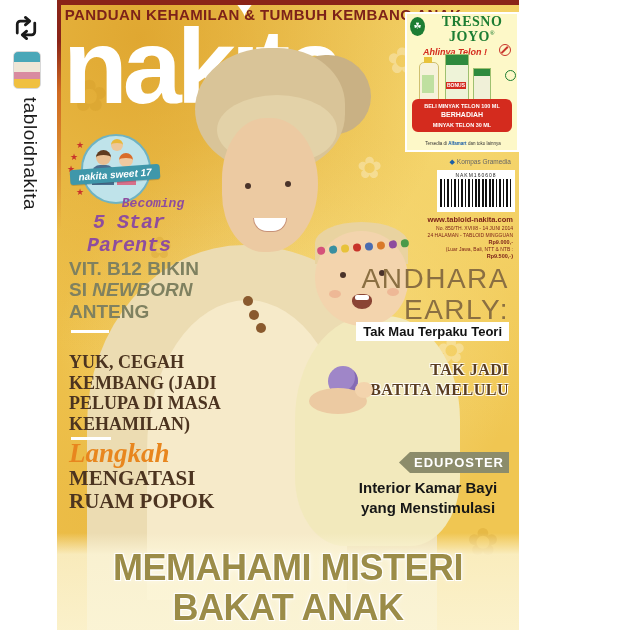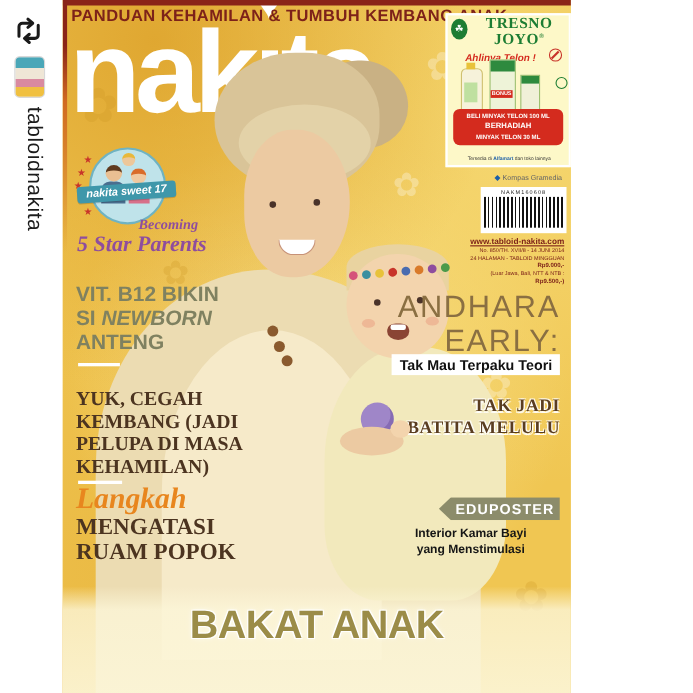--- a/index.html
+++ b/index.html
@@ -110,42 +110,42 @@
   #ad-avail b{color:#1a5ea8;}
 
   
   #kompas{right:8px;top:158px;font-size:6.5px;color:#666;z-index:4;}
   #kompas .dia{color:#1a5ea8;font-size:7px;}
   #barcode{right:4px;top:170px;width:78px;height:42px;background:#fff;z-index:4;padding:2px 3px;box-sizing:border-box;}
   #barcode .num{font-size:5px;text-align:center;color:#222;letter-spacing:1px;}
   #barcode .bars{margin-top:1px;height:28px;
       background:repeating-linear-gradient(90deg,#111 0 1.5px,#fff 1.5px 3.5px);}
   #pubinfo{right:6px;top:215px;width:130px;text-align:right;color:#7d2219;z-index:4;line-height:1.35;}
-  #pub-site{font-size:7.5px;font-weight:bold;text-decoration:underline;}
+  #pub-site{font-size:7.5px;font-weight:bold;}
   .pub-tiny{font-size:5px;}
   .pub-price{font-size:5.5px;font-weight:bold;}
 
   
   #badge{left:21px;top:134px;width:92px;height:100px;z-index:4;}
   #badge-circle{position:absolute;left:3px;top:0;width:66px;height:66px;border-radius:50%;
       background:#bfe3ea;border:2px solid #6fb3c2;overflow:hidden;}
   .head{position:absolute;border-radius:50%;}
   #kid-head{left:28px;top:3px;width:12px;height:12px;background:#edc79a;border-top:4px solid #e8b83c;box-sizing:border-box;}
   #dad-head{left:13px;top:14px;width:15px;height:15px;background:#e9bf92;border-top:5px solid #5f3a1e;box-sizing:border-box;}
   #mom-head{left:36px;top:17px;width:14px;height:14px;background:#f0c9a0;border-top:5px solid #d96c2a;box-sizing:border-box;}
   #dad-body{position:absolute;left:9px;top:29px;width:22px;height:20px;border-radius:8px 8px 0 0;background:#4a6e8f;}
   #mom-body{position:absolute;left:34px;top:31px;width:19px;height:18px;border-radius:8px 8px 0 0;background:#d7708a;}
   #badge-ribbon{position:absolute;left:-8px;top:33px;width:90px;height:15px;background:#3f97aa;
       border-radius:3px;transform:rotate(-4deg);color:#fff;font-style:italic;font-weight:bold;
       font-size:10px;text-align:center;line-height:15px;box-shadow:0 1px 0 rgba(0,0,0,.15);}
   .star{position:absolute;color:#c8342a;font-size:9px;}
   #st1{left:-2px;top:6px;} #st2{left:-8px;top:18px;} #st3{left:-11px;top:30px;}
   #st4{left:-8px;top:42px;} #st5{left:-2px;top:53px;}
   .badge-script{position:absolute;width:130px;text-align:center;color:#8e4d9e;font-weight:bold;
-      font-style:italic;font-family:Liberation Serif, serif;}
+      font-style:italic;font-family:Liberation Mono, monospace;}
   #bscript1{left:10px;top:62px;font-size:13px;}
   #bscript2{left:-14px;top:77px;font-size:20px;}
 
   
   #art-vitb12{left:12px;top:258px;width:160px;font-size:19px;font-weight:bold;color:#7f8160;
       line-height:1.12;z-index:4;}
   #art-vitb12 .it{font-style:italic;}
   #rule1{left:14px;top:330px;width:38px;height:3px;background:#fff;z-index:4;}
   #art-mamnesia{left:12px;top:352px;width:165px;font-family:"Liberation Serif",serif;font-size:18px;
       font-weight:bold;color:#4c3420;line-height:1.15;z-index:4;}
@@ -160,21 +160,21 @@
   #art-andhara{right:10px;top:263px;width:200px;text-align:right;color:#8a6f42;font-size:28px;
       letter-spacing:1.5px;line-height:1.12;z-index:4;}
   #andhara-sub{right:10px;top:322px;background:#fff;padding:2px 7px;font-size:13px;font-weight:bold;
       color:#111;z-index:4;}
   #art-batita{right:10px;top:360px;width:210px;text-align:right;font-family:"Liberation Serif",serif;
       font-weight:bold;font-size:16px;color:#5a3d20;line-height:1.25;z-index:4;letter-spacing:.5px;
       text-shadow:-1px -1px 0 rgba(255,255,255,.8),1px 1px 0 rgba(255,255,255,.8),1px -1px 0 rgba(255,255,255,.8),-1px 1px 0 rgba(255,255,255,.8);}
   #eduposter-ribbon{right:10px;top:452px;width:100px;background:#8c8c6b;color:#fff;font-weight:bold;
       font-size:13px;text-align:center;padding:3px 0 3px 10px;letter-spacing:1px;z-index:4;
       clip-path:polygon(10% 0,100% 0,100% 100%,10% 100%,0 50%);}
-  #art-interior{right:6px;top:478px;width:170px;text-align:center;font-size:11px;font-weight:bold;
+  #art-interior{right:6px;top:478px;width:170px;text-align:center;font-size:15px;font-weight:bold;
       color:#161616;line-height:1.35;z-index:4;}
 
   
   #bottom-band{left:0;top:533px;width:462px;height:97px;z-index:5;
       background:linear-gradient(180deg,rgba(252,246,216,0) 0,rgba(252,246,216,.8) 22%,rgba(252,246,216,.9) 100%);}
   #headline{left:0;top:548px;width:462px;text-align:center;font-size:36px;font-weight:800;
       color:#9b8c48;letter-spacing:-.5px;line-height:1.12;z-index:6;
       text-shadow:-1px -1px 0 #fff,1px -1px 0 #fff,-1px 1px 0 #fff,1px 1px 0 #fff,0 0 6px rgba(255,255,255,.7);}
 </style>
 </head>
@@ -327,17 +327,18 @@
     </div>
 
     <div id="eduposter-ribbon" class="abs">EDUPOSTER</div>
     <div id="art-interior" class="abs">
       <div>Interior Kamar Bayi</div>
       <div>yang Menstimulasi</div>
     </div>
 
     <div id="bottom-band" class="abs"></div>
     <div id="headline" class="abs">
+      <div>MEMAHAMI MISTERI</div>
       <div>BAKAT ANAK</div>
     </div>
 
   </div>
 </div>
 
 </body></html>

